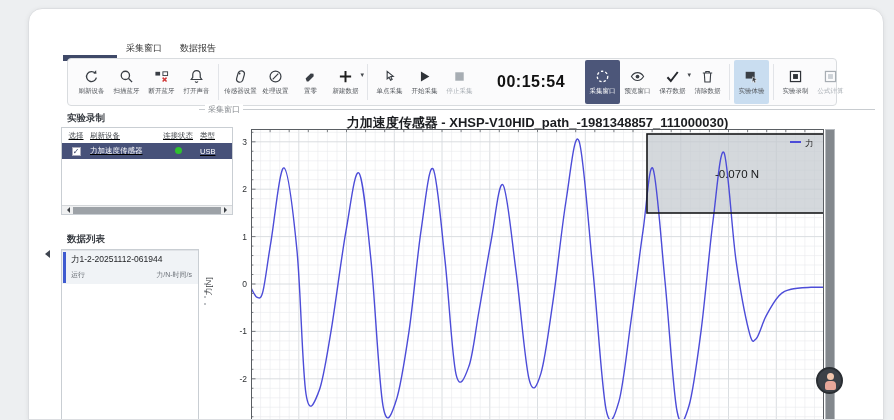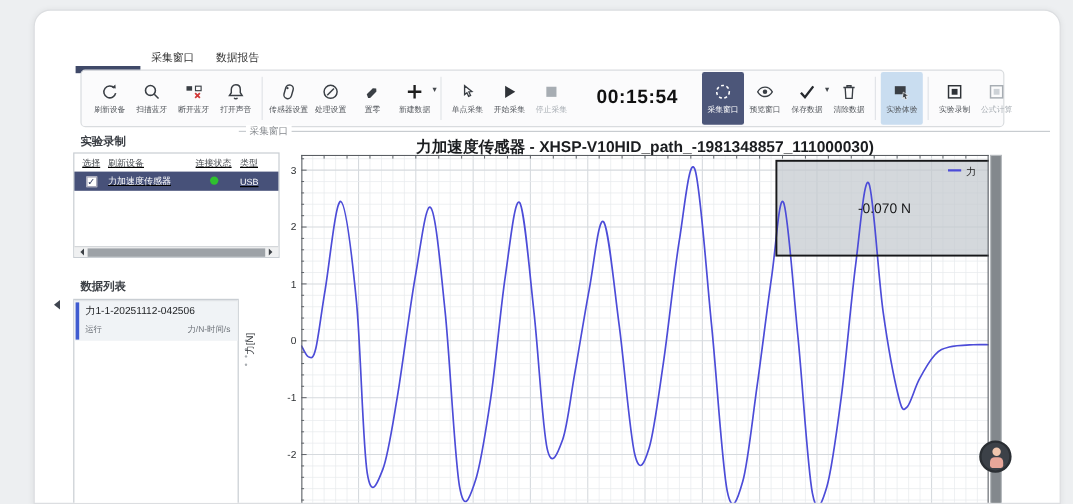--- a/index.html
+++ b/index.html
@@ -279,21 +279,21 @@
       <span class="sarr l"></span>
       <span class="thumb"></span>
       <span class="sarr r"></span>
     </div>
   </div>
 
   <div class="panel-title" id="dl-title">数据列表</div>
   <div id="dl-box">
     <div id="dl-item">
       <span class="bar"></span>
-      <div class="t">力1-1-20251112-042506</div>
+      <div class="t">力1-2-20251112-061944</div>
       <div class="sub">
         <span>运行</span>
         <span>力/N-时间/s</span>
       </div>
     </div>
   </div>
 
   <div id="splitter">
       <i></i>
       <i></i>

